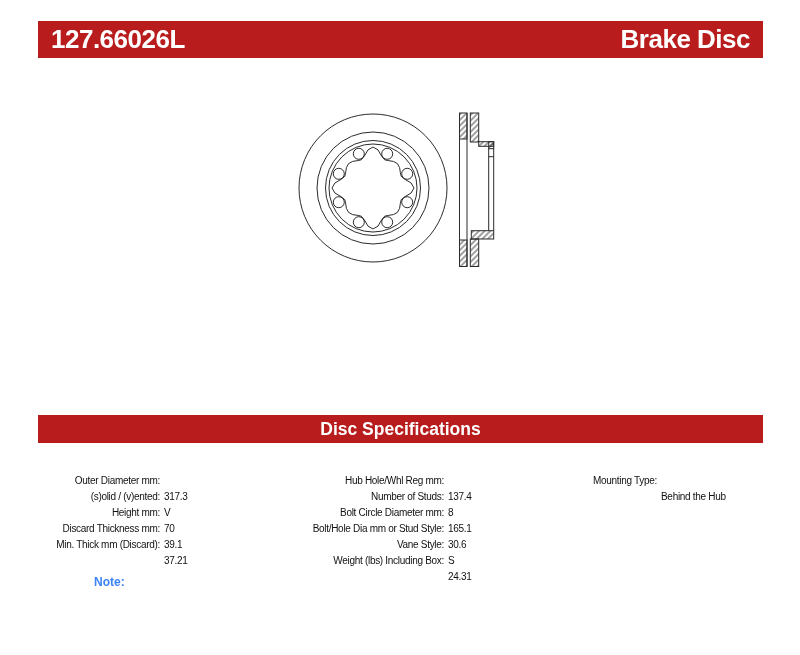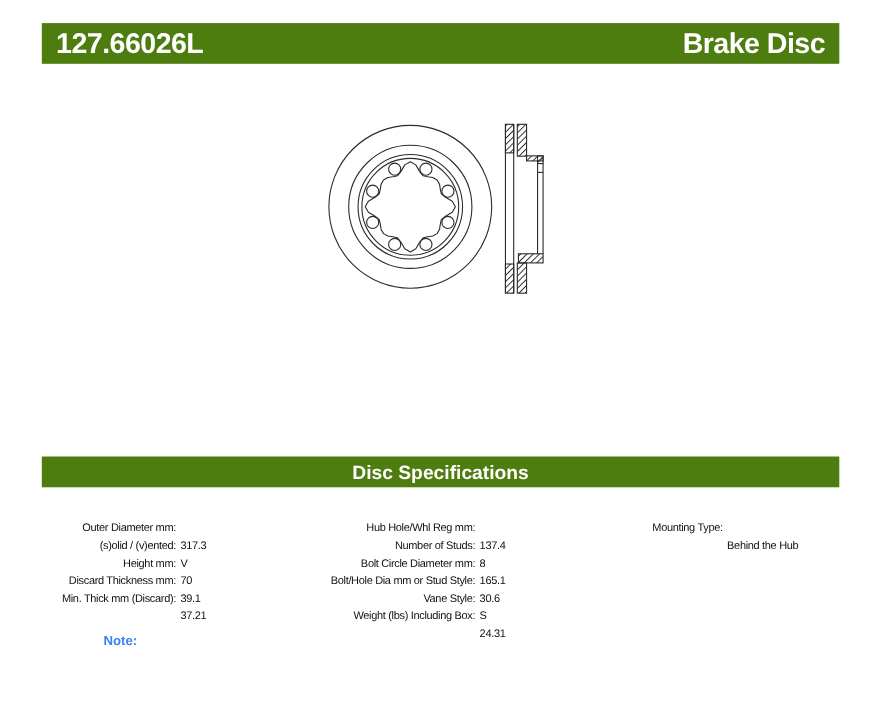--- a/index.html
+++ b/index.html
@@ -8,21 +8,21 @@
     width: 800px;
     height: 655px;
     background: #ffffff;
     overflow: hidden;
     font-family: "Liberation Sans", sans-serif;
   }
   .bar {
     position: absolute;
     left: 38px;
     width: 725px;
-    background: #4d7c0f;
+    background: #b91c1c;
     color: #ffffff;
     font-weight: bold;
     box-sizing: border-box;
   }
   .header-bar {
     top: 21px;
     height: 37px;
     display: flex;
     justify-content: space-between;
     align-items: center;
@@ -52,21 +52,21 @@
     font-size: 10px;
     font-weight: normal;
     letter-spacing: -0.3px;
     white-space: nowrap;
   }
   .spec-row { display: flex; height: 16px; line-height: 16px; }
   .spec-label { display: inline-block; text-align: right; }
   .spec-value { margin-left: 4px; text-align: left; margin-top: 16px; }
   .col-1 { left: 40px; }
   .col-1 .spec-label { width: 120px; }
-  .col-2 { left: 289px; }
+  .col-2 { left: 301px; }
   .col-2 .spec-label { width: 143px; }
   .col-3 { left: 530px; }
   .col-3 .spec-label { width: 127px; }
   .note {
     position: absolute;
     left: 94px;
     top: 575px;
     font-size: 12px;
     font-weight: bold;
     color: #3b82f6;

